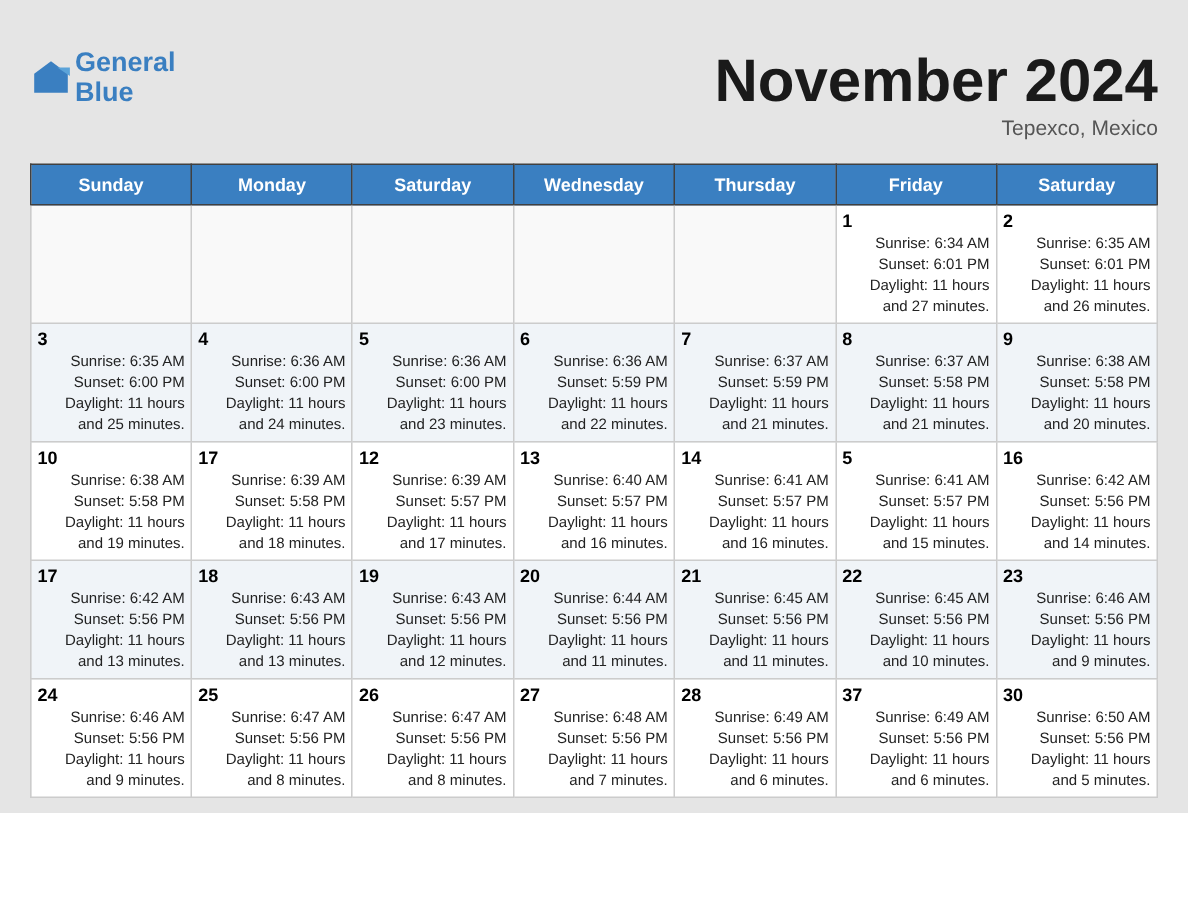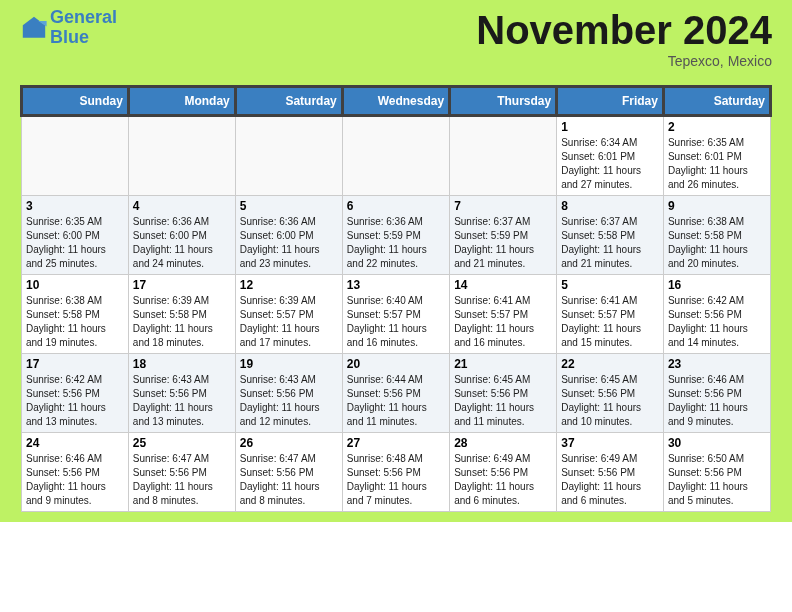--- a/index.html
+++ b/index.html
@@ -5,22 +5,22 @@
     * { box-sizing: border-box; margin: 0; padding: 0; }
     body {
       font-family: Arial, sans-serif;
       background: #fff;
       width: 792px;
       min-height: 612px;
       padding: 0;
     }
     .page {
       width: 792px;
-      background: #bef264;
-      padding: 8px 20px 10px 20px;
+      background: #e5e5e5;
+      padding: 32px 20px 10px 20px;
     }
     .header {
       display: flex;
       justify-content: space-between;
       align-items: flex-start;
       margin-bottom: 16px;
     }
     .logo {
       display: flex;
       align-items: center;
@@ -53,24 +53,24 @@
     }
     .calendar {
       width: 100%;
       border-collapse: collapse;
       font-size: 10.5px;
     }
     .calendar th {
       background: #3a7fc1;
       color: #fff;
       padding: 6px 4px;
-      text-align: right;
+      text-align: center;
       font-size: 12px;
       font-weight: bold;
-      border: 3px solid #404040;
+      border: 1px solid #404040;
     }
     .calendar td {
       border: 1px solid #ccc;
       vertical-align: top;
       padding: 3px 4px;
       width: 108px;
       min-height: 80px;
       background: #fff;
     }
     .calendar td.empty {
@@ -79,20 +79,21 @@
     .day-num {
       font-weight: bold;
       font-size: 12px;
       margin-bottom: 2px;
       display: block;
     }
     .day-info {
       font-size: 10px;
       color: #222;
       line-height: 1.4;
+      text-align: right;
     }
     .calendar tr:nth-child(even) td:not(.empty) {
       background: #fff;
     }
     .row-alt td {
       background: #f0f4f8 !important;
     }
   </style>
 </head>
 <body>

